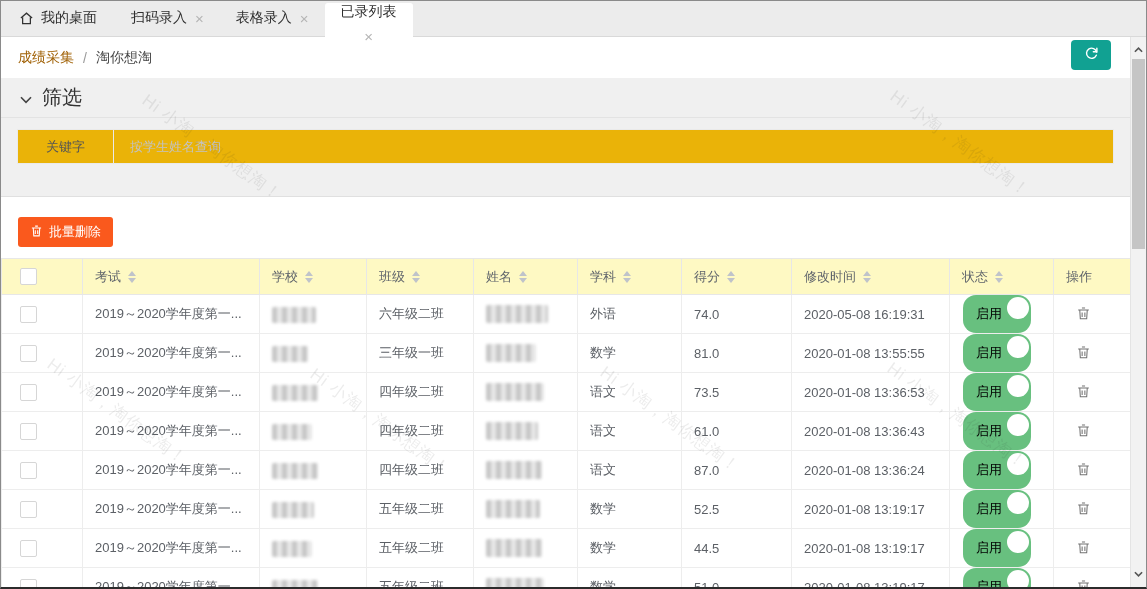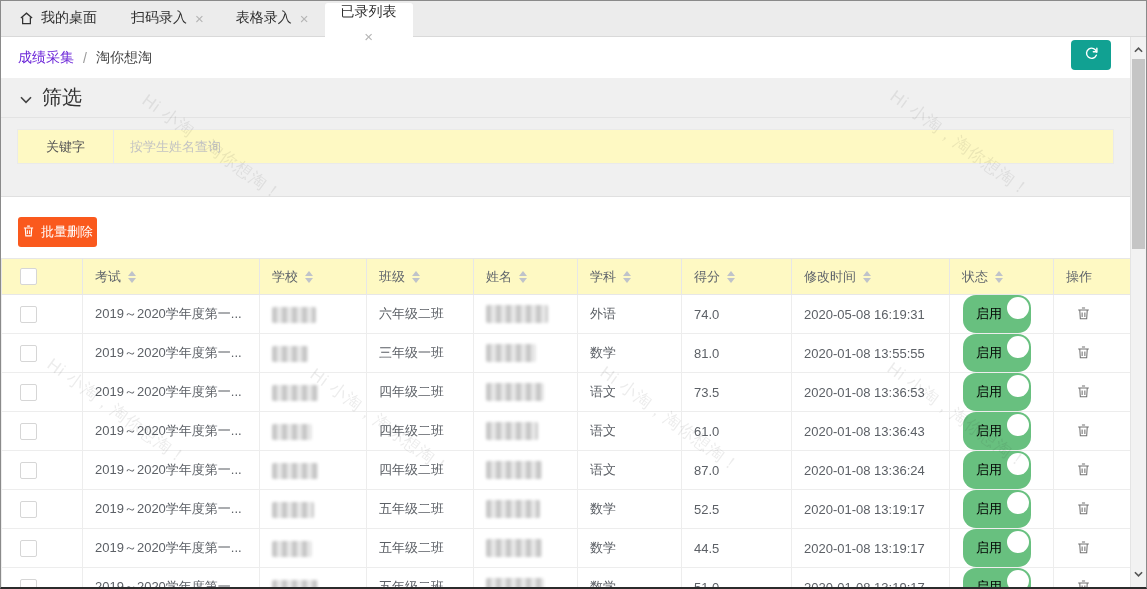--- a/index.html
+++ b/index.html
@@ -21,44 +21,44 @@
   .tab { height:36px; display:flex; align-items:center; gap:8px;
          padding:0 16px; font-size:14px; color:#2f2f2f; cursor:pointer; white-space:nowrap; }
   .tab.home { padding:0 18px 0 18px; gap:7px; }
   .tab.active { background:#fff; height:34px; border-radius:3px 3px 0 0; margin-bottom:-1px; z-index:11;flex-direction:column; }
   .tab .close { color:#b5b5b5; font-size:15px; line-height:1; }
   .home-icon svg { display:block; }
 
   
   .crumb-bar { position:absolute; top:36px; left:0; right:16px; height:41px; background:#fff;
                display:flex; align-items:center; padding-left:17px; font-size:14px; }
-  .crumb-parent { color:#6d28d9; }
+  .crumb-parent { color:#a16207; }
   .crumb-sep { color:#9b9b9b; margin:0 9px; }
   .crumb-current { color:#464646; }
   .refresh-btn { position:absolute; top:39px; right:35px; width:40px; height:30px;
                  background:var(--teal); border:none; border-radius:4px;
                  display:flex; align-items:center; justify-content:center; cursor:pointer; }
 
   
   .filter-panel { position:absolute; top:77px; left:0; right:16px; height:119px;
                   background:#f0f0f0; border-bottom:1px solid #e0e0e0; }
   .filter-head { height:40px; display:flex; align-items:center; gap:10px;
                  padding-left:19px; font-size:20px; color:#333;
                  border-bottom:1px solid #e3e3e3; cursor:pointer; }
-  .keyword-row { margin:11px 16px 0 16px; height:35px; background:#fef9c3;
+  .keyword-row { margin:11px 16px 0 16px; height:35px; background:#eab308;
                  border:1px solid #eaeaea; display:flex; }
   .keyword-label { width:96px; display:flex; align-items:center; justify-content:center;
                    font-size:13px; color:#555; border-right:1px solid #eaeaea; }
   .keyword-input { flex:1; border:none; outline:none; padding:0 16px; font-size:13px; color:#333; background:transparent; }
   .keyword-input::placeholder { color:#c3c3c3; }
 
   
   .content { position:absolute; top:196px; left:0; right:16px; bottom:0; background:#fff; overflow:hidden; }
   .batch-btn { display:inline-flex; align-items:center; gap:6px; height:30px;
-               margin:20px 0 0 17px; padding:0 4px;
+               margin:20px 0 0 17px; padding:0 12px;
                background:var(--orange); color:#fff; border:none; border-radius:3px;
                font-size:13px; cursor:pointer; font-family:inherit; }
 
   table.grid { width:1131px; margin-top:11px; border-collapse:collapse; table-layout:fixed;
                font-size:13px; color:#5c6066; }
   table.grid th { height:36px; background:#fef9c3; font-weight:normal; color:#5f646b;
                   text-align:left; padding:0 0 0 12px; border:1px solid #e7e7e7; }
   table.grid td { height:39px; padding:0 0 0 12px; border:1px solid #ededed;
                   white-space:nowrap; overflow:hidden; }
   .th-inner { display:inline-flex; align-items:center; gap:7px; }

